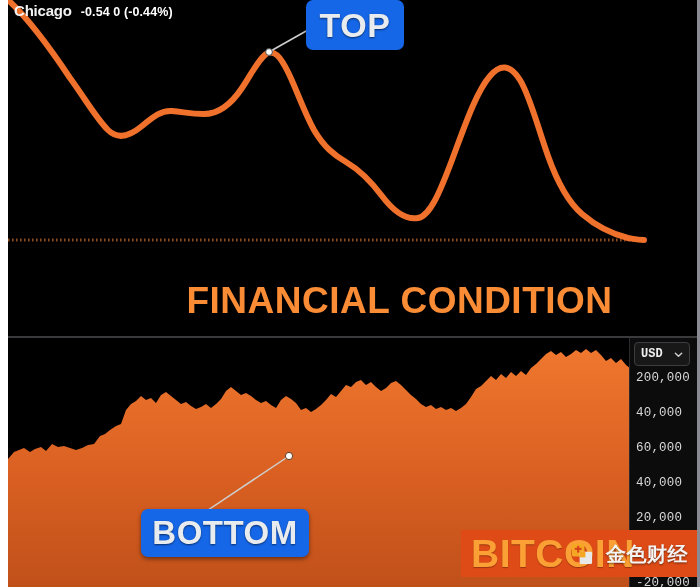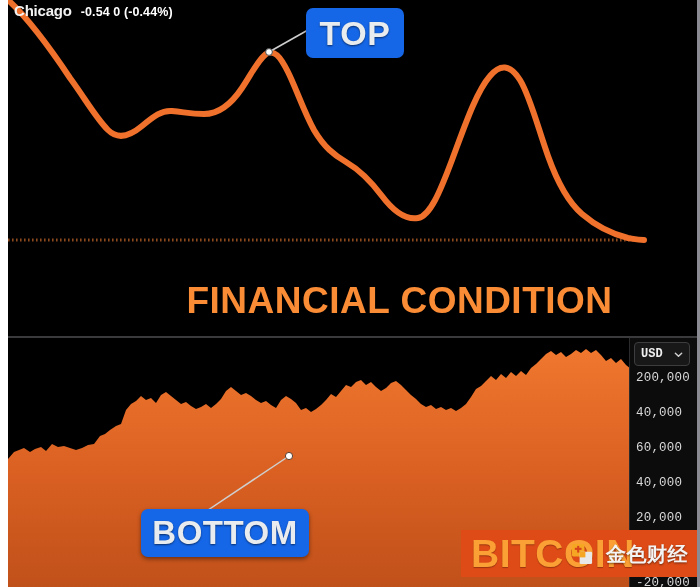--- a/index.html
+++ b/index.html
@@ -67,21 +67,21 @@
     border-radius:7px;
     color:#e9ecef;
     font-weight:bold;
     display:flex; align-items:center; justify-content:center;
     text-shadow:0 1px 2px rgba(0,0,0,.55);
     box-shadow:0 2px 4px rgba(0,0,0,.45);
     z-index:8;
     letter-spacing:0.5px;
   }
   .callout-top{
-    left:306px; top:8px; width:98px; height:50px;
+    left:306px; top:0; width:98px; height:50px;
     font-size:34px;
   }
   .callout-bottom{
     left:141px; top:509px; width:168px; height:48px;
     font-size:33px;
   }
 
   
   .banner{
     position:absolute;

